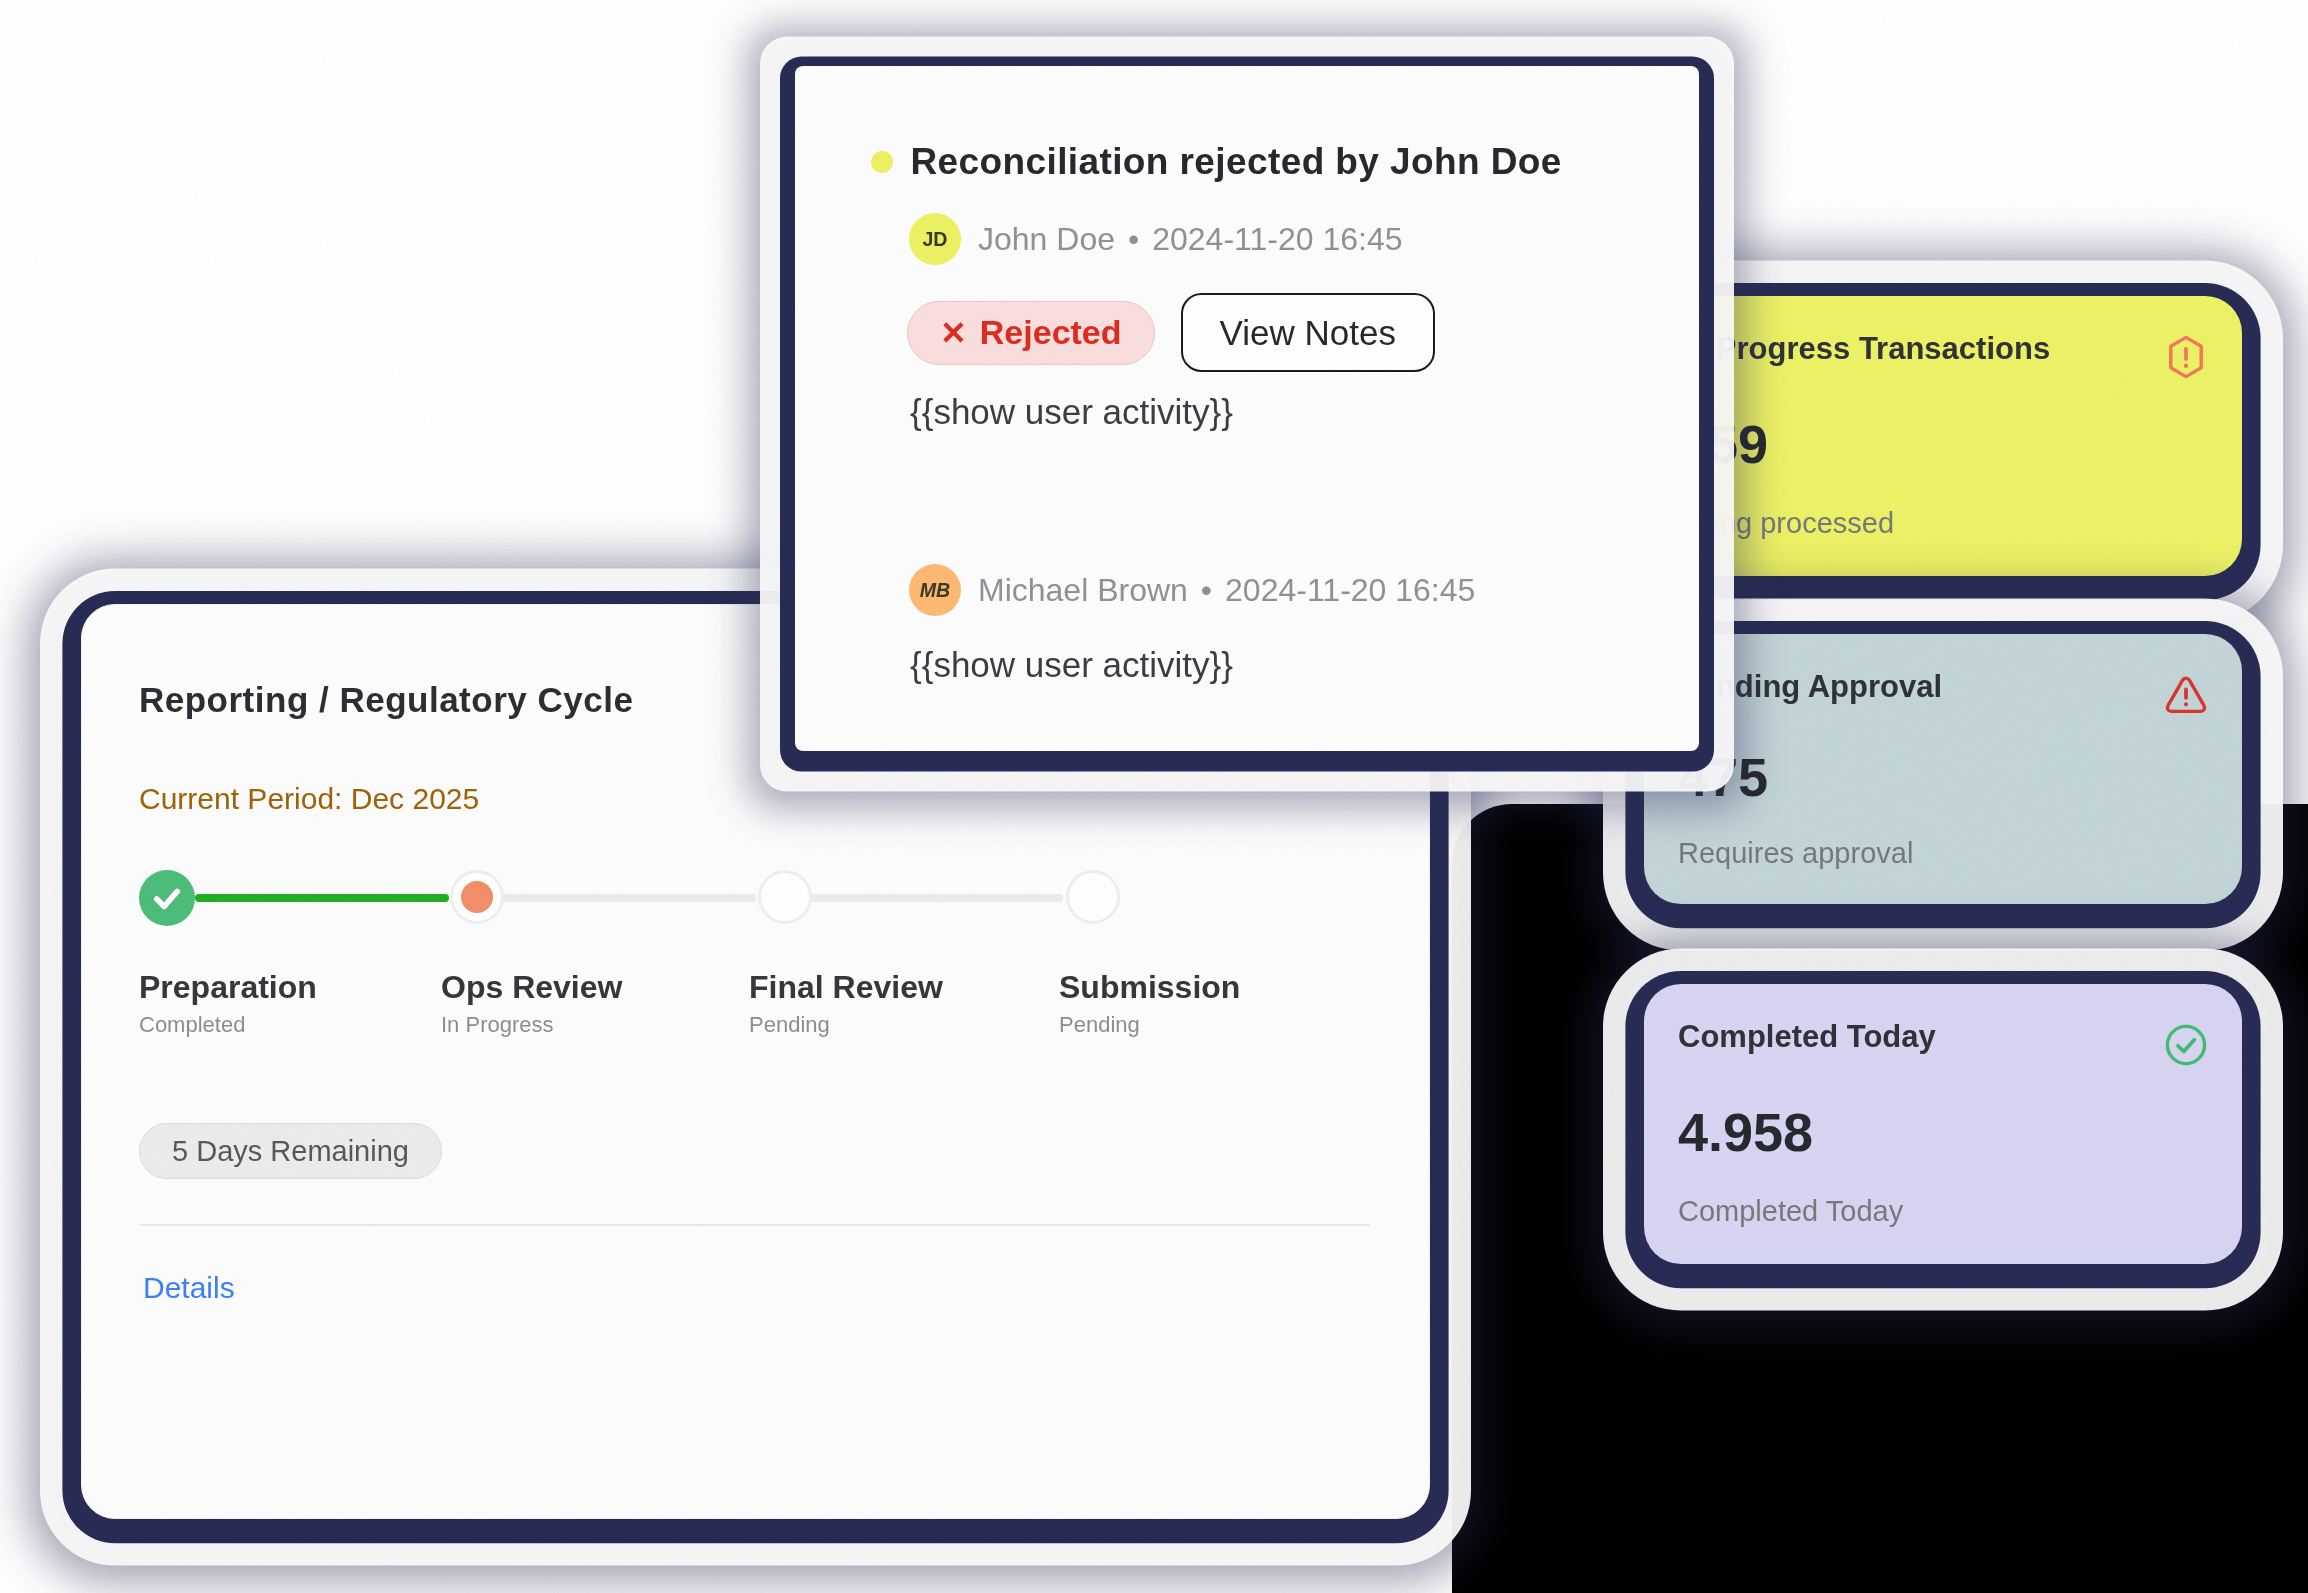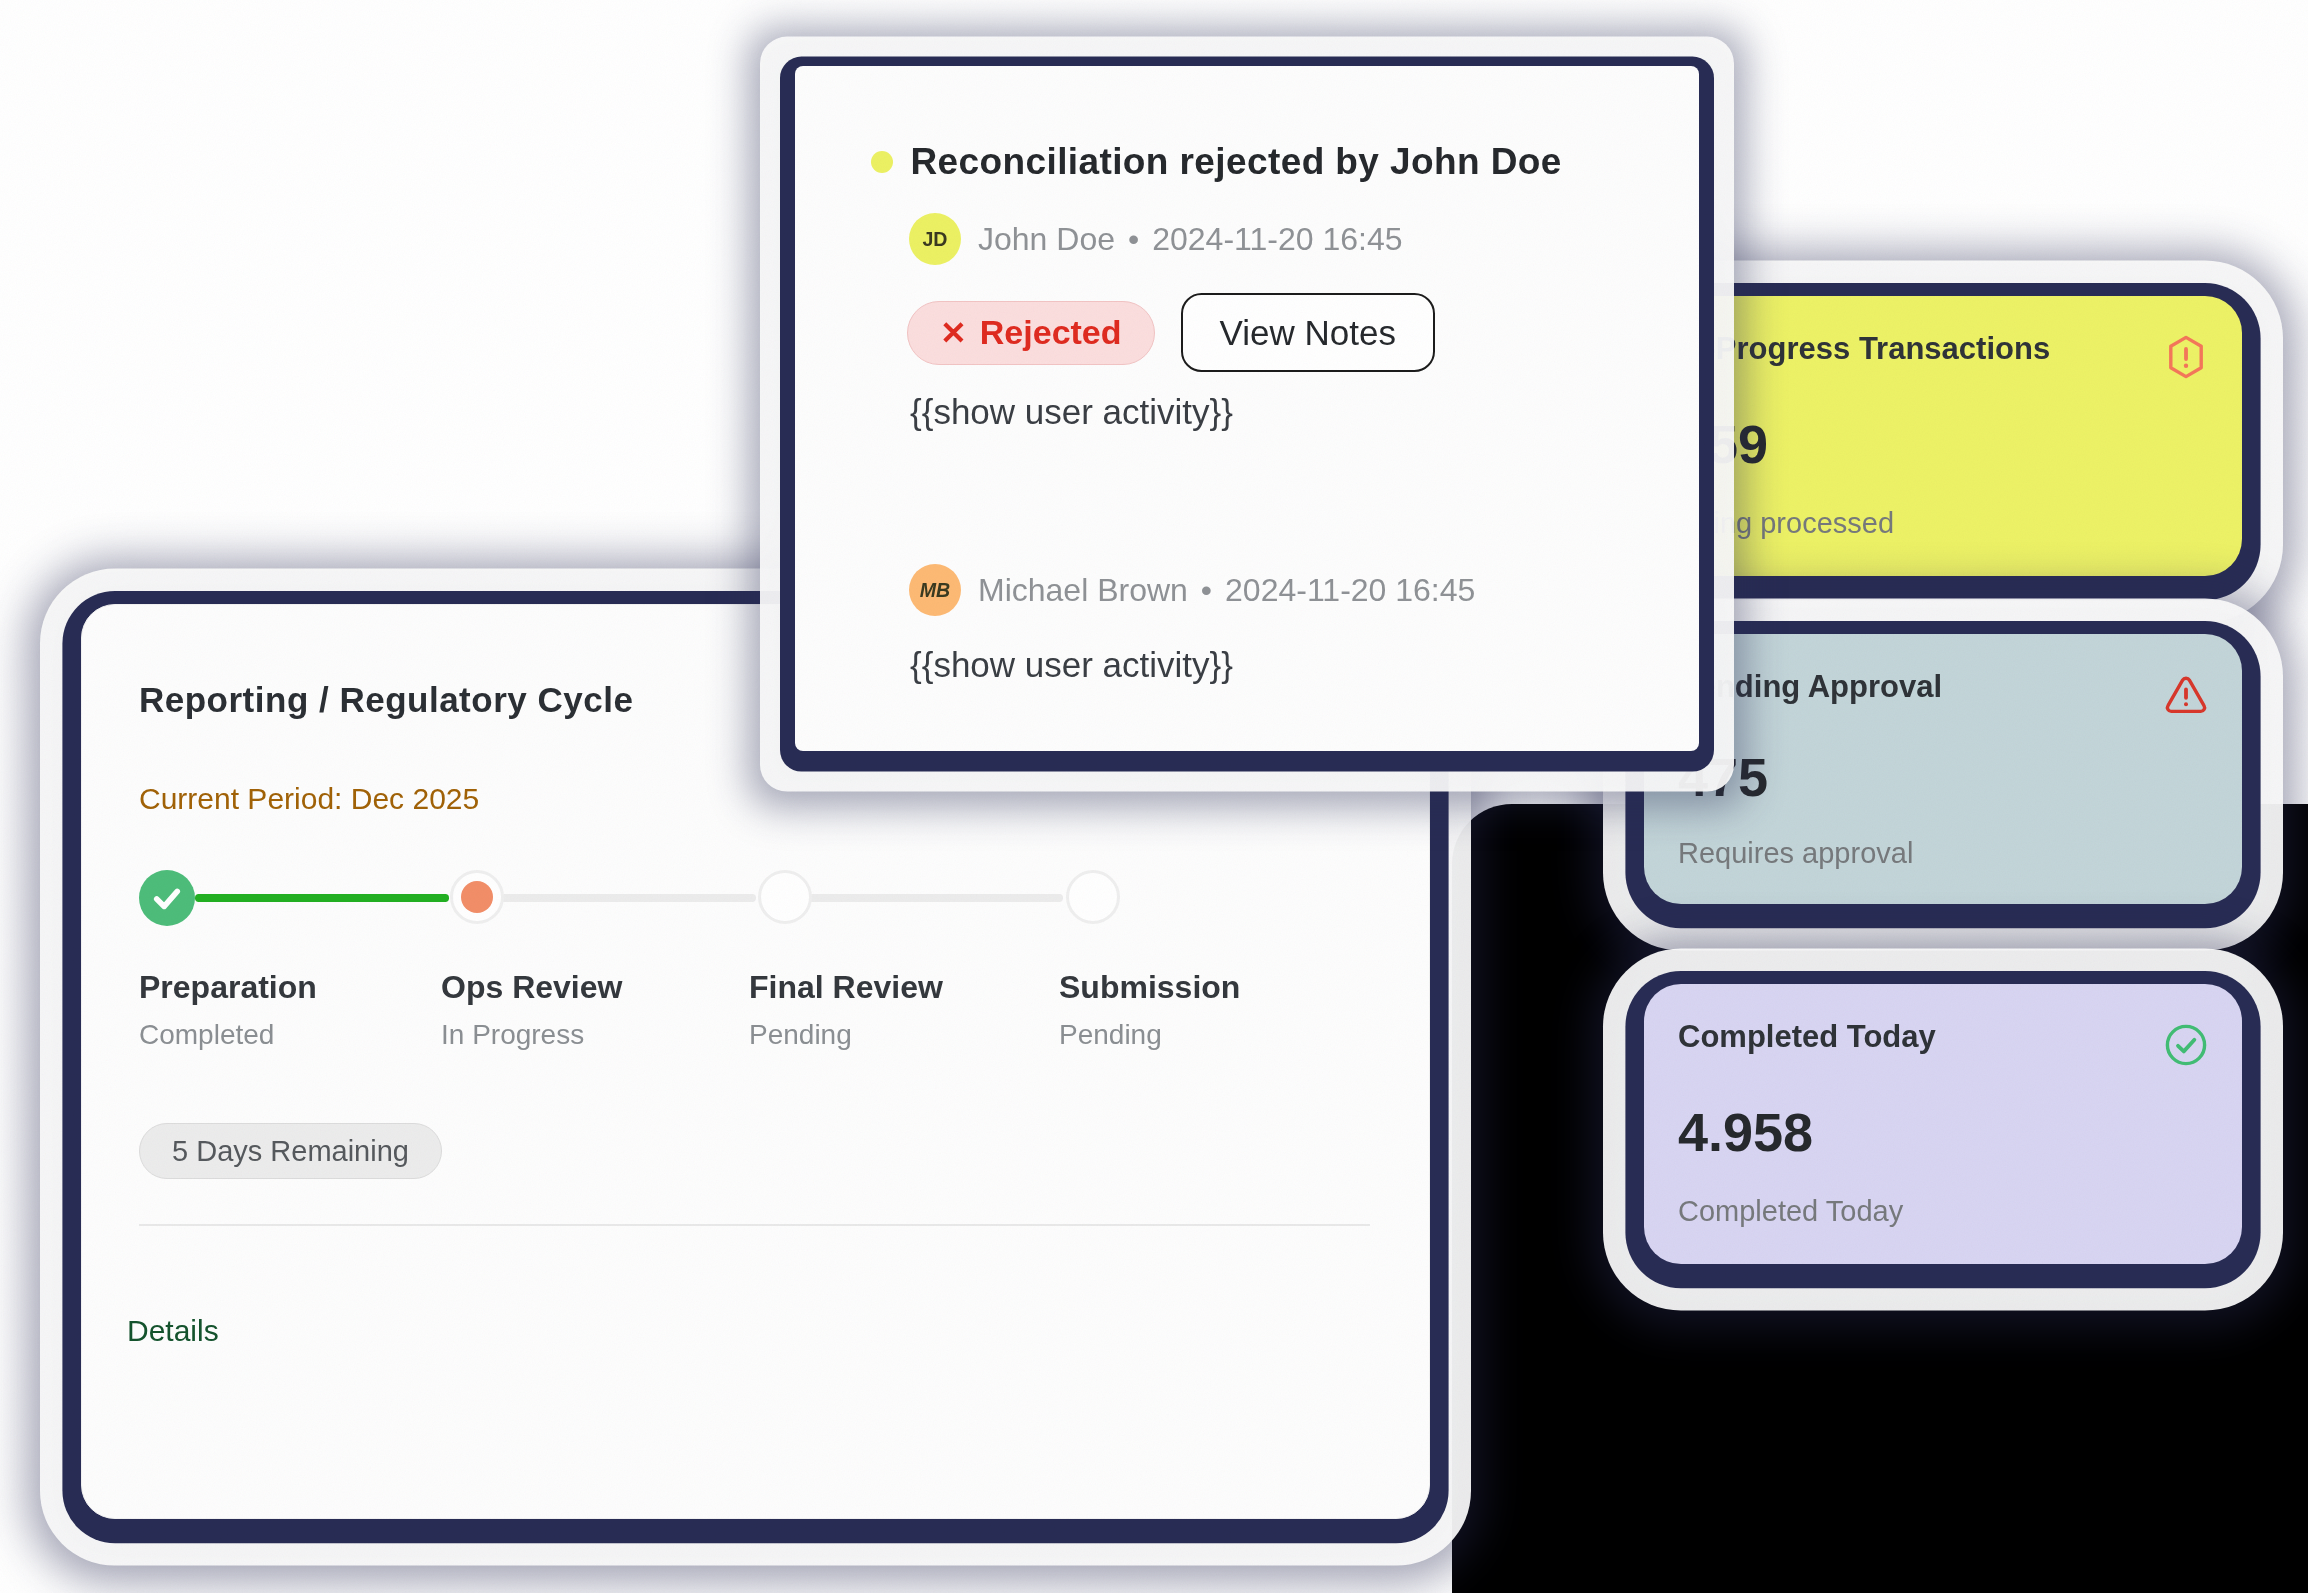--- a/index.html
+++ b/index.html
@@ -23,26 +23,26 @@
   .seg{position:absolute;height:7.5px;border-radius:3.7px;top:289px;}
   .seg.done{background:#22b022;}
   .seg.todo{background:#ececec;}
   .node{position:absolute;border-radius:50%;}
   .node-done{width:56px;height:56px;background:#4dbd7a;top:265px;}
   .node-open{width:48px;height:48px;background:#ffffff;border:3.7px solid #efefef;top:265px;
              display:flex;align-items:center;justify-content:center;}
   .node-dot{width:32px;height:32px;border-radius:50%;}
   .step-label{position:absolute;width:280px;}
   .step-name{font-size:32px;font-weight:600;color:#34383d;}
-  .step-status{font-size:28px;color:#8b8f93;margin-top:13px;}
+  .step-status{font-size:22px;color:#8b8f93;margin-top:6px;}
   .days-pill{position:absolute;left:57px;top:518px;height:54px;padding:0 32px;border-radius:29px;
              background:#ececec;border:1.9px solid #dcdcdc;display:flex;align-items:center;
              font-size:29px;color:#55595d;}
   .divider{position:absolute;left:57px;top:619px;width:1231px;height:1.9px;background:#e9e9e9;}
-  .details-label{position:absolute;left:45px;top:666px;font-size:30px;color:#14532d;margin-top:43px;}
+  .details-label{position:absolute;left:61px;top:666px;font-size:30px;color:#3b82f6;}
   .check-row{position:absolute;left:79px;top:768px;display:flex;align-items:flex-start;}
   .passed-badge{height:39px;padding:0 17px;border-radius:15px;background:#e9f8ee;border:1.9px solid #c5ebd3;
                 display:flex;align-items:center;font-size:21.4px;color:#3cb968;margin-right:24px;margin-top:1.9px;}
   .check-title{font-size:31px;font-weight:700;color:#26292d;}
   .check-desc{font-size:29px;color:#797d81;margin-top:11.2px;}
 
   
   .stat-card{width:598px;height:280px;border-radius:37px;}
   #stat-yellow{left:1644px;top:296px;}
   #stat-teal{left:1644px;top:634px;height:270px;}

